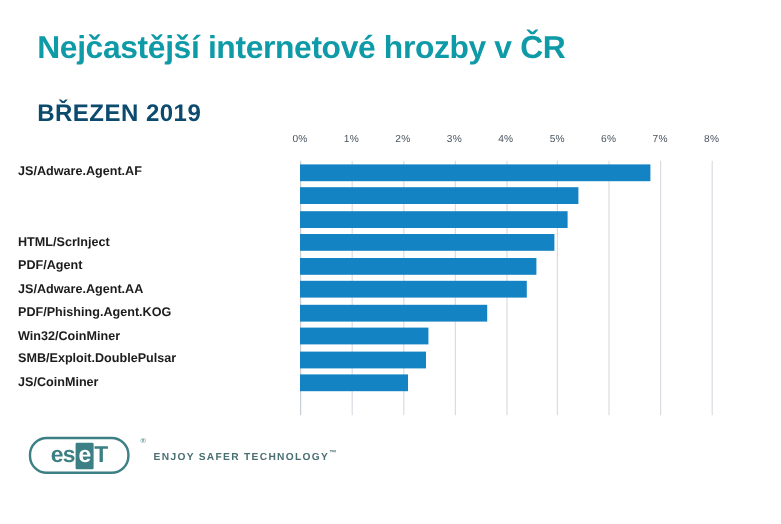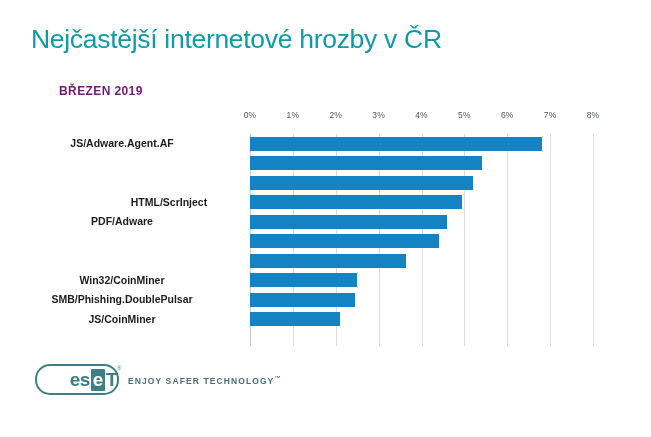--- a/index.html
+++ b/index.html
@@ -20,35 +20,34 @@
     inset: 0;
     background: #ffffff;
   }
 
   
   .title {
     position: absolute;
     left: 31px;
     top: 24px;
     font-size: 26.5px;
-    font-weight: normal;
+    font-weight: bold;
     color: #0e9aa7;
     letter-spacing: -0.3px;
     white-space: nowrap;
   }
   .subtitle {
     position: absolute;
     left: 31px;
     top: 84px;
-    font-size: 12px;
-    font-weight: bold;
-    color: #701a75;
+    font-size: 20px;
+    font-weight: bold;
+    color: #0c4a6e;
     letter-spacing: 0.4px;
     white-space: nowrap;
-    margin-left: 28px;
   }
 
   
   .chart {
     position: absolute;
     left: 0;
     top: 110px;
     width: 651px;
     height: 240px;
   }
@@ -118,51 +117,51 @@
 
   .labels {
     position: absolute;
     left: 0px;
     top: 24px;
     width: 244px;
     height: 195px;
   }
   .labels .catlabel {
     position: absolute;
-    left: 0;
+    left: 15px;
     width: 100%;
-    text-align: center;
+    text-align: left;
     font-size: 10.5px;
     font-weight: bold;
     color: #1c1c1c;
     height: 19.5px;
     line-height: 19.5px;
     padding-right: 0;
   }
 
   
   .footer {
     position: absolute;
     left: 0;
     top: 355px;
     width: 651px;
     height: 60px;
   }
   .eset-logo {
     position: absolute;
-    left: 35px;
+    left: 24px;
     top: 9px;
     width: 84px;
     height: 31px;
     border: 2.5px solid #3c7f84;
     border-radius: 15px;
     box-sizing: border-box;
     display: flex;
     align-items: center;
-    justify-content: flex-end;
+    justify-content: center;
     background: #ffffff;
   }
   .eset-word {
     display: flex;
     align-items: center;
     font-size: 19px;
     font-weight: bold;
     color: #3c7f84;
     letter-spacing: -0.5px;
     line-height: 1;
@@ -214,24 +213,26 @@
         <div class="xtick" style="left: 128.625px;">3%</div>
         <div class="xtick" style="left: 171.5px;">4%</div>
         <div class="xtick" style="left: 214.375px;">5%</div>
         <div class="xtick" style="left: 257.25px;">6%</div>
         <div class="xtick" style="left: 300.125px;">7%</div>
         <div class="xtick" style="left: 343px;">8%</div>
       </div>
 
     <div class="labels">
         <div class="catlabel" style="top: 0px; height: 19.5px; line-height: 19.5px;">JS/Adware.Agent.AF</div>
-        <div class="catlabel" style="top: 58.5px; height: 19.5px; line-height: 19.5px; margin-left: 47px;">HTML/ScrInject</div>
-        <div class="catlabel" style="top: 78px; height: 19.5px; line-height: 19.5px;">PDF/Adware</div>
+        <div class="catlabel" style="top: 58.5px; height: 19.5px; line-height: 19.5px;">HTML/ScrInject</div>
+        <div class="catlabel" style="top: 78px; height: 19.5px; line-height: 19.5px;">PDF/Agent</div>
+        <div class="catlabel" style="top: 97.5px; height: 19.5px; line-height: 19.5px;">JS/Adware.Agent.AA</div>
+        <div class="catlabel" style="top: 117px; height: 19.5px; line-height: 19.5px;">PDF/Phishing.Agent.KOG</div>
         <div class="catlabel" style="top: 136.5px; height: 19.5px; line-height: 19.5px;">Win32/CoinMiner</div>
-        <div class="catlabel" style="top: 156px; height: 19.5px; line-height: 19.5px;">SMB/Phishing.DoublePulsar</div>
+        <div class="catlabel" style="top: 156px; height: 19.5px; line-height: 19.5px;">SMB/Exploit.DoublePulsar</div>
         <div class="catlabel" style="top: 175.5px; height: 19.5px; line-height: 19.5px;">JS/CoinMiner</div>
       </div>
 
     <div class="plot">
       <div class="gridlines">
           <div class="gridline axis0" style="left: 0px;"></div>
           <div class="gridline" style="left: 42.875px;"></div>
           <div class="gridline" style="left: 85.75px;"></div>
           <div class="gridline" style="left: 128.625px;"></div>
           <div class="gridline" style="left: 171.5px;"></div>

